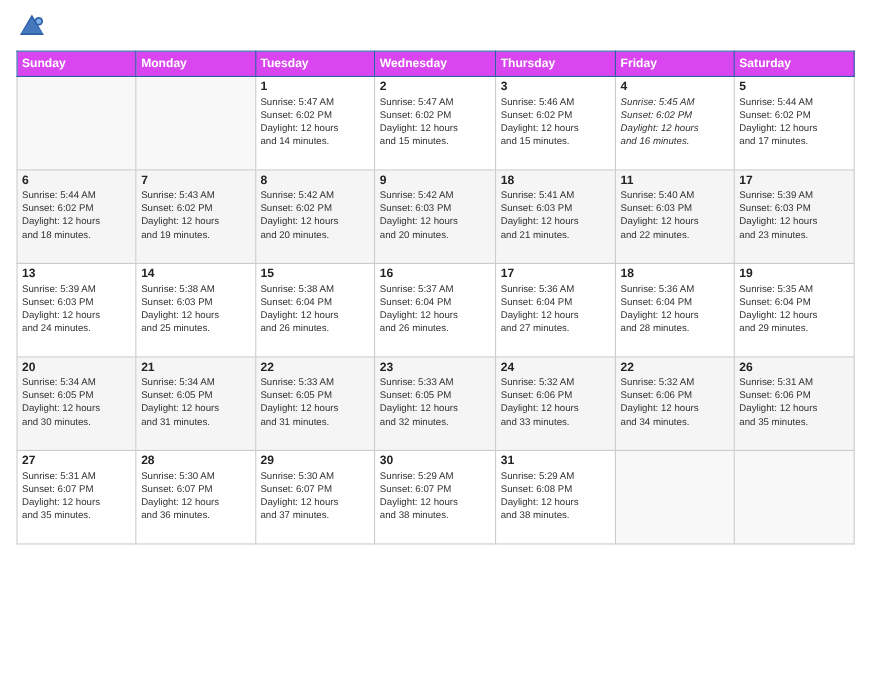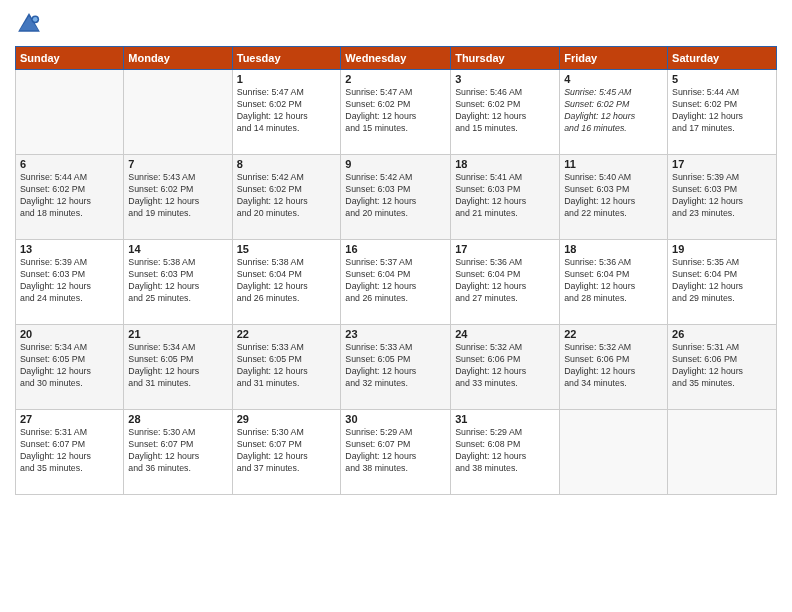--- a/index.html
+++ b/index.html
@@ -48,21 +48,21 @@
     .subtitle {
       font-size: 14px;
       color: #555;
     }
     .calendar {
       width: 100%;
       border-collapse: collapse;
       font-size: 9.5px;
     }
     .calendar th {
-      background: #c2410c;
+      background: #d946ef;
       color: #fff;
       padding: 5px 4px;
       text-align: left;
       font-size: 11px;
       font-weight: bold;
       border: 1px solid #2c5fa8;
     }
     .calendar td {
       border: 1px solid #ccc;
       vertical-align: top;

